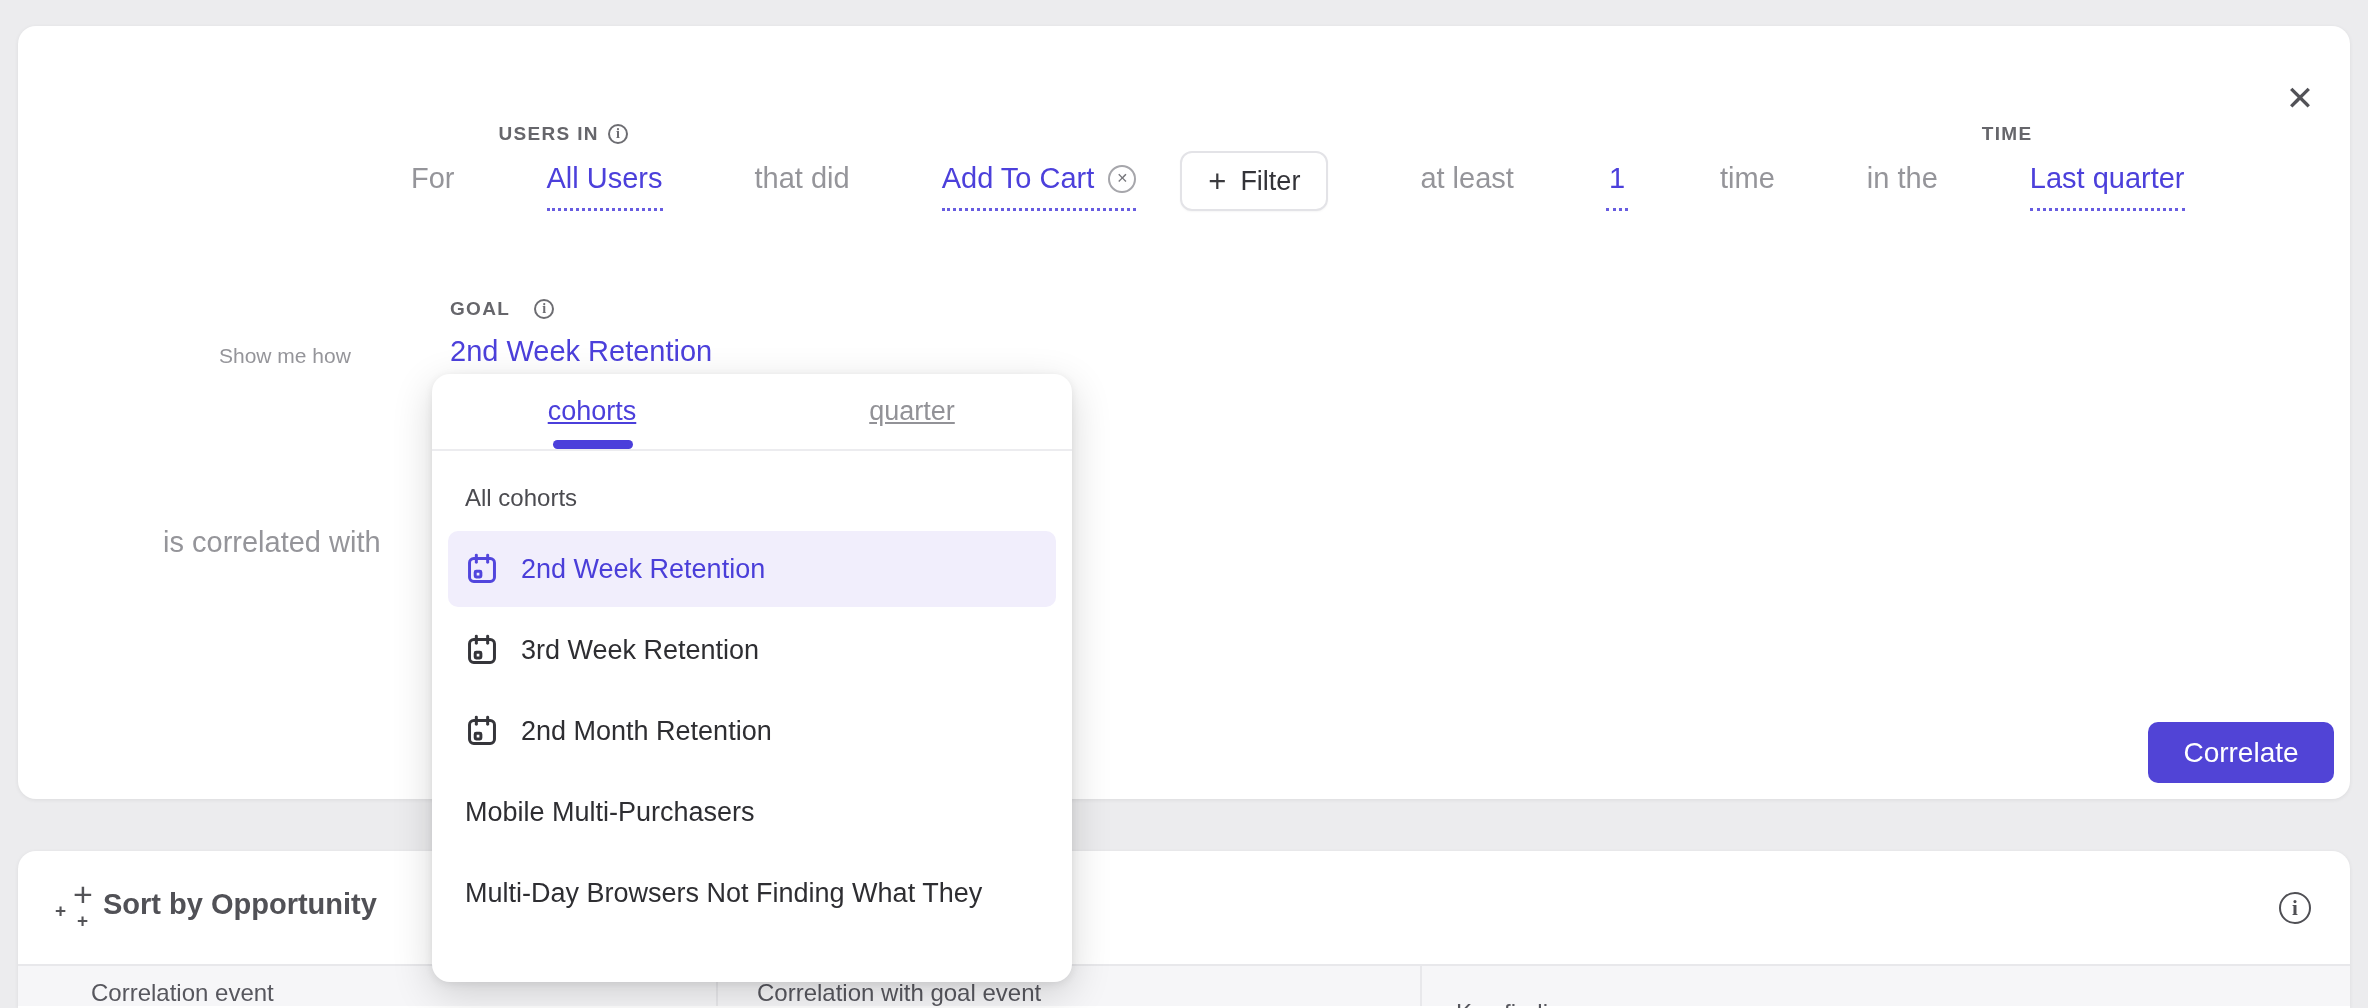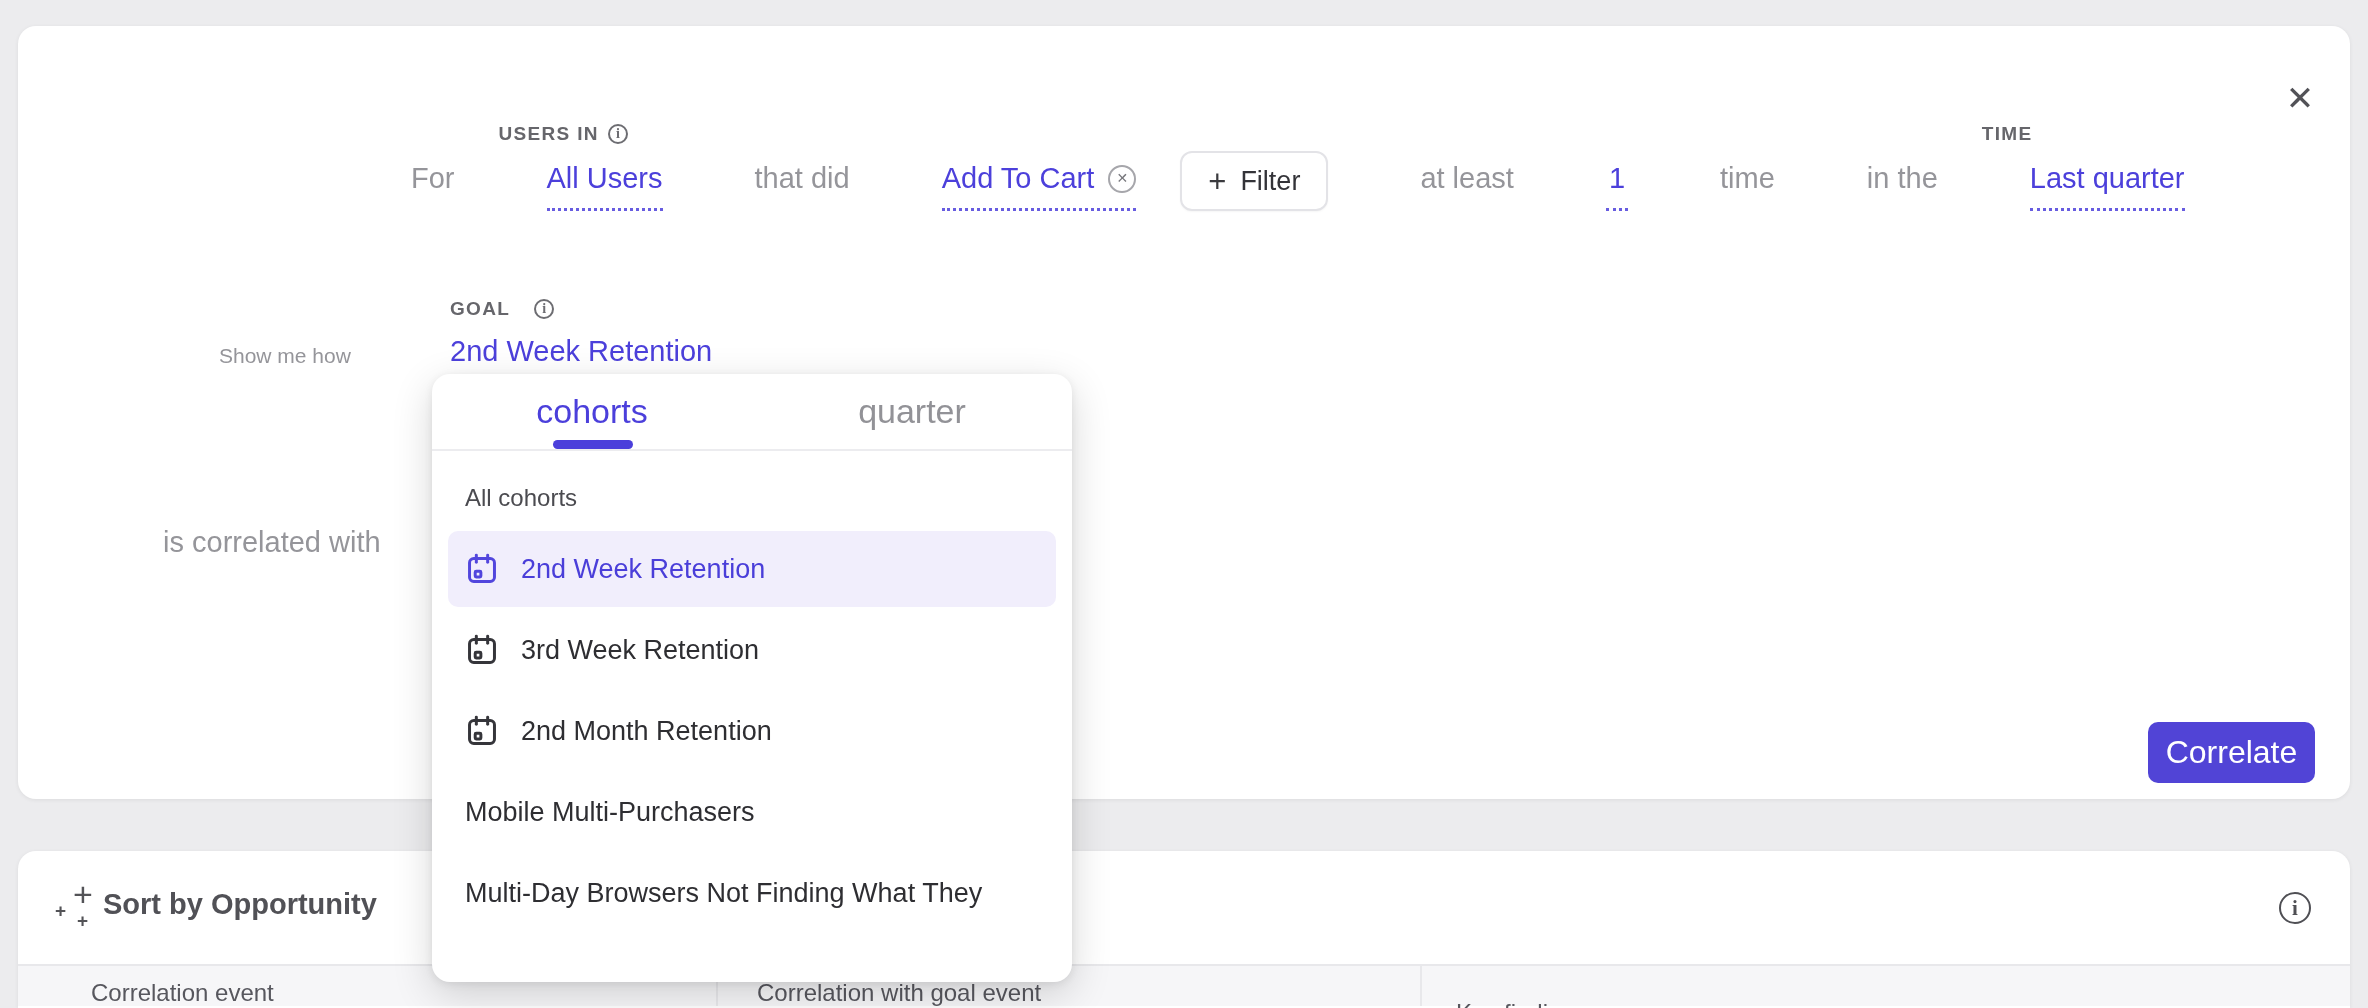--- a/index.html
+++ b/index.html
@@ -92,45 +92,46 @@
     background:#ffffff; border-radius:18px;
     box-shadow:0 12px 40px rgba(0,0,0,0.16), 0 2px 8px rgba(0,0,0,0.08);
     overflow:hidden; z-index:6;
   }
   .dd-tabs {
     position:relative; height:77px; display:flex;
     border-bottom:2px solid #ececef;
   }
   .dd-tab {
     flex:1; display:flex; align-items:center; justify-content:center;
-    font-size:34px; color:#929297; cursor:pointer; background:none; border:none;
+    font-size:27px; color:#929297; cursor:pointer; background:none; border:none;
     font-family:"Liberation Sans", sans-serif;
+    text-decoration:underline;
   }
   .dd-tab.active { color:#4b3fdb; }
   .dd-tab-bar {
     position:absolute; left:121px; top:66px; width:80px; height:9px;
     border-radius:5px; background:#4b3fdb;
   }
   .dd-section-label { margin:33px 0 0 33px; font-size:24px; color:#4b4b50; }
   .dd-list { margin-top:19px; }
   .cohort-item {
     height:76px; margin:0 16px 5px 16px; padding:0 17px;
     display:flex; align-items:center; border-radius:10px;
     font-size:27px; color:#2e2e32; cursor:pointer;
   }
   .cohort-item.selected { background:#f1eefc; color:#4a3ed9; }
   .cal-icon { width:34px; height:34px; margin-right:22px; color:#35353a; flex:0 0 auto; }
   .cohort-item.selected .cal-icon { color:#5246dd; }
   .cal-icon svg { display:block; }
 
   
   .correlate-btn {
-    position:absolute; left:2130px; top:696px; width:167px; height:61px;
+    position:absolute; left:2130px; top:696px; width:186px; height:61px;
     background:#5144d6; color:#ffffff; border:none; border-radius:10px;
-    font-size:32px; font-family:"Liberation Sans", sans-serif; cursor:pointer;
+    font-size:28px; font-family:"Liberation Sans", sans-serif; cursor:pointer;
     display:flex; align-items:center; justify-content:center;
   }
 
   
   .card-results {
     position:absolute; left:18px; top:851px; width:2332px; height:157px;
     background:#ffffff; border-radius:18px 18px 0 0;
     box-shadow:0 1px 4px rgba(0,0,0,0.07);
   }
   .sort-row {

